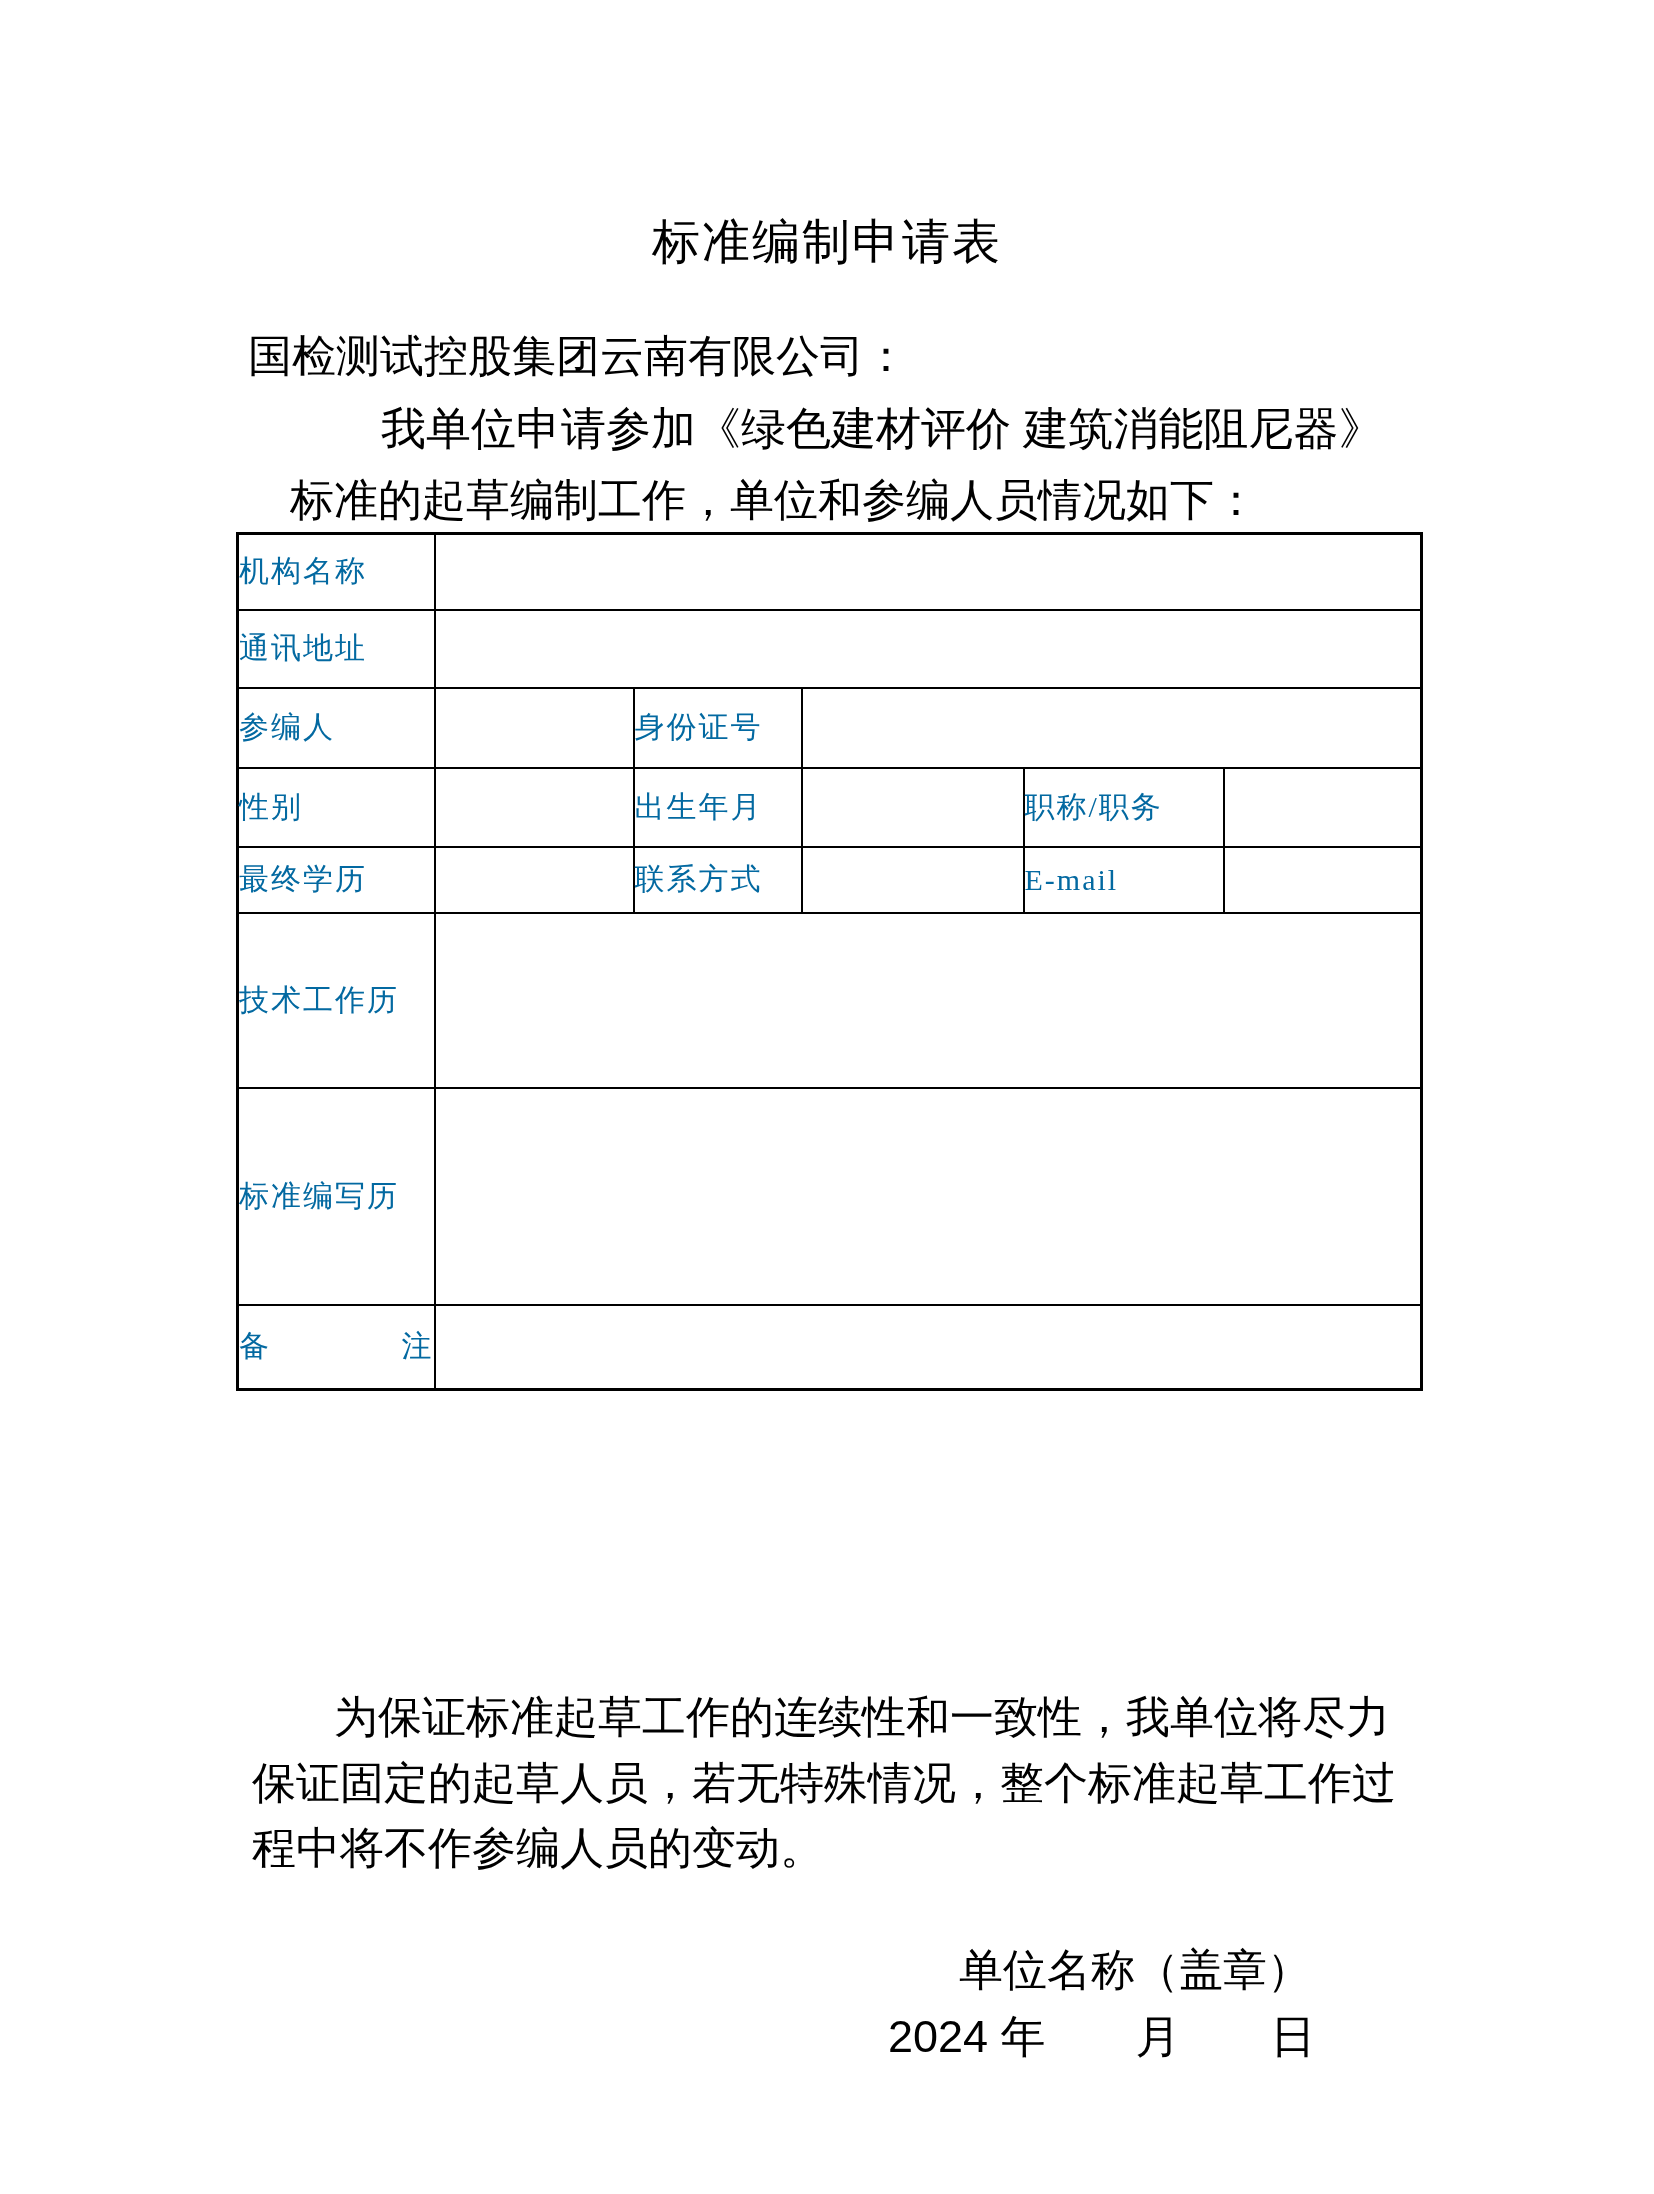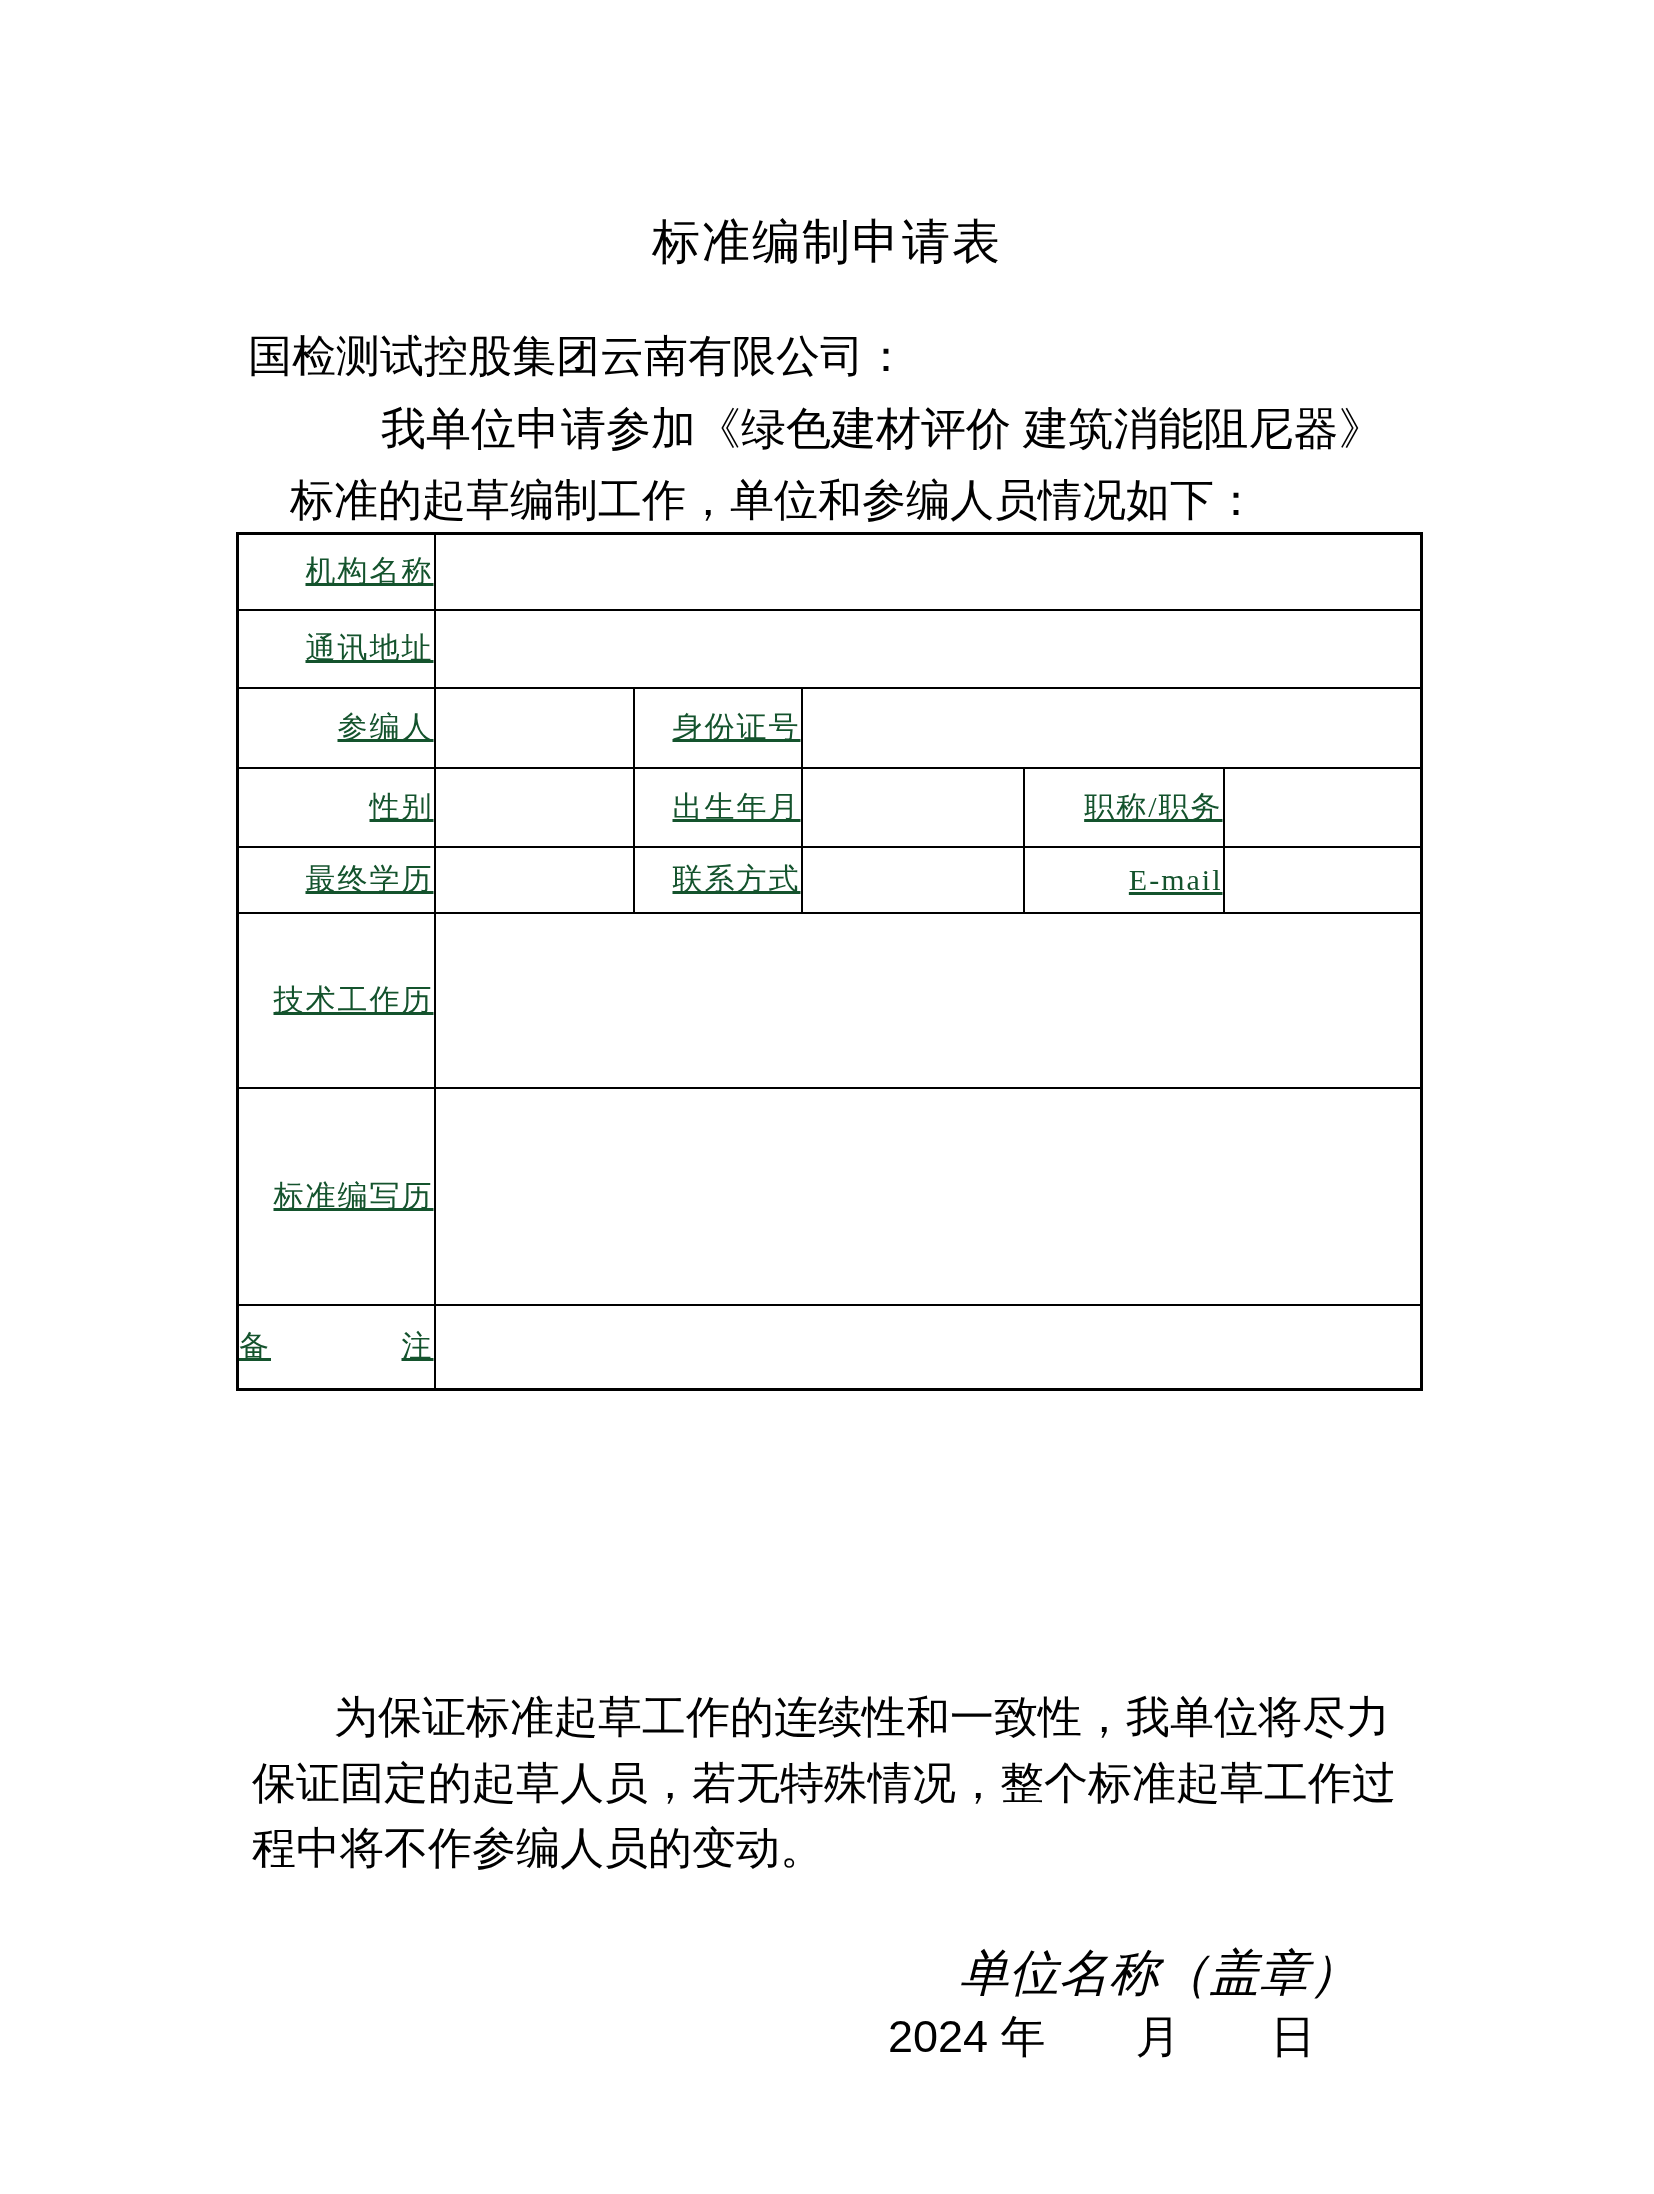--- a/index.html
+++ b/index.html
@@ -33,23 +33,22 @@
   }
   table.form td {
     border: 2px solid #000000;
     padding: 0;
     vertical-align: middle;
   }
   td.label {
     font-family: "Liberation Serif", "DejaVu Serif", serif;
     font-size: 30px;
     letter-spacing: 2px;
-    text-align: right;
-    color: #14532d;
-    text-decoration: underline;
+    text-align: left;
+    color: #0369a1;
   }
   td.remark-cell { padding: 0 14px; }
   .remark-flex {
     display: flex;
     justify-content: space-between;
     font-family: "Liberation Serif", "DejaVu Serif", serif;
     font-size: 30px;
   }
   tr.r1 { height: 76px; }
   tr.r2 { height: 78px; }
@@ -57,21 +56,21 @@
   tr.r4 { height: 79px; margin-top: 48px; }
   tr.r5 { height: 66px; }
   tr.r6 { height: 218px; }
   tr.r7 { height: 175px; }
   tr.r8 { height: 217px; }
   tr.r9 { height: 85px; }
 
   .pledge-1 { left: 334px; top: 1691px; font-size: 44px; }
   .pledge-2 { left: 252px; top: 1757px; font-size: 44px; }
   .pledge-3 { left: 252px; top: 1822px; font-size: 44px; }
-  .sig-unit { left: 959px; top: 1944px; font-size: 50px; font-style: italic; }
+  .sig-unit { left: 959px; top: 1944px; font-size: 44px; }
   .sig-date { left: 888px; top: 2010px; font-size: 45px; }
 </style>
 </head>
 <body>
 
 <div class="page">
 
   <div class="abs doc-title">标准编制申请表</div>
 
   <div class="abs greeting">国检测试控股集团云南有限公司：</div>

